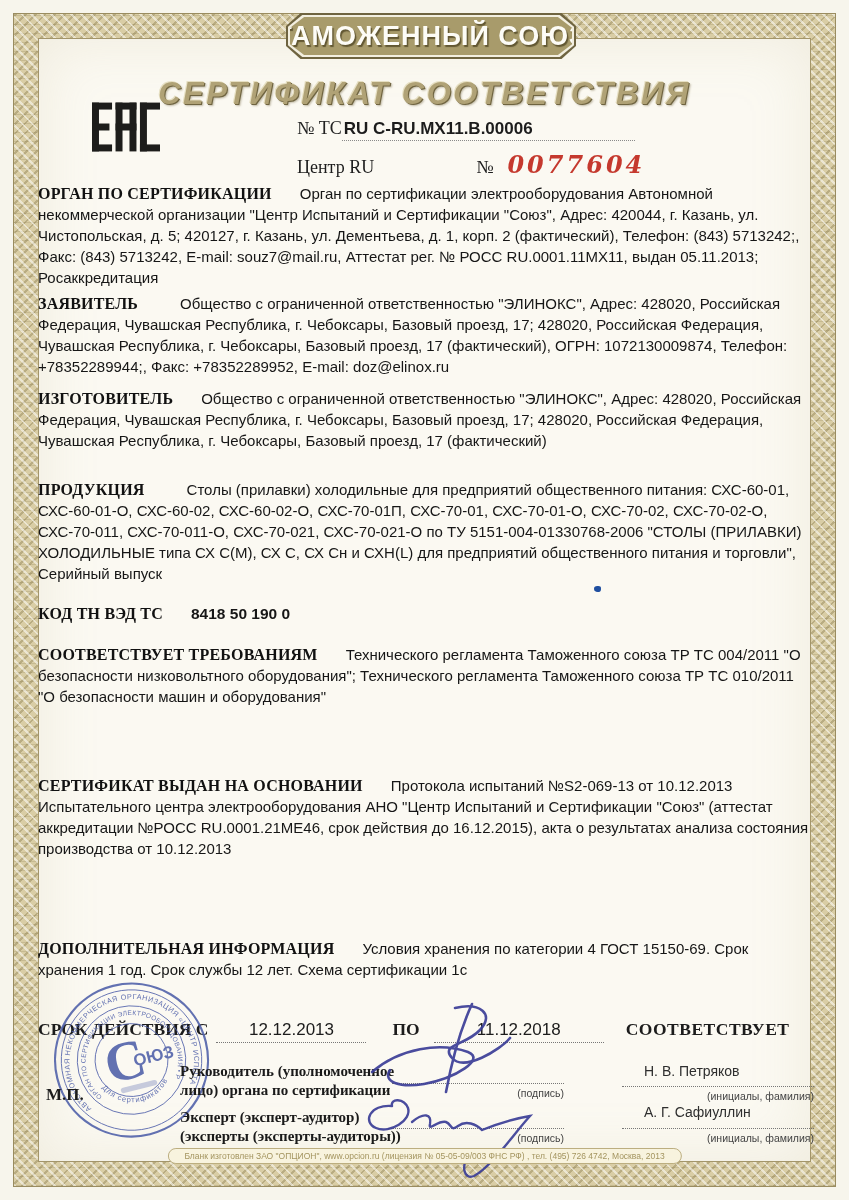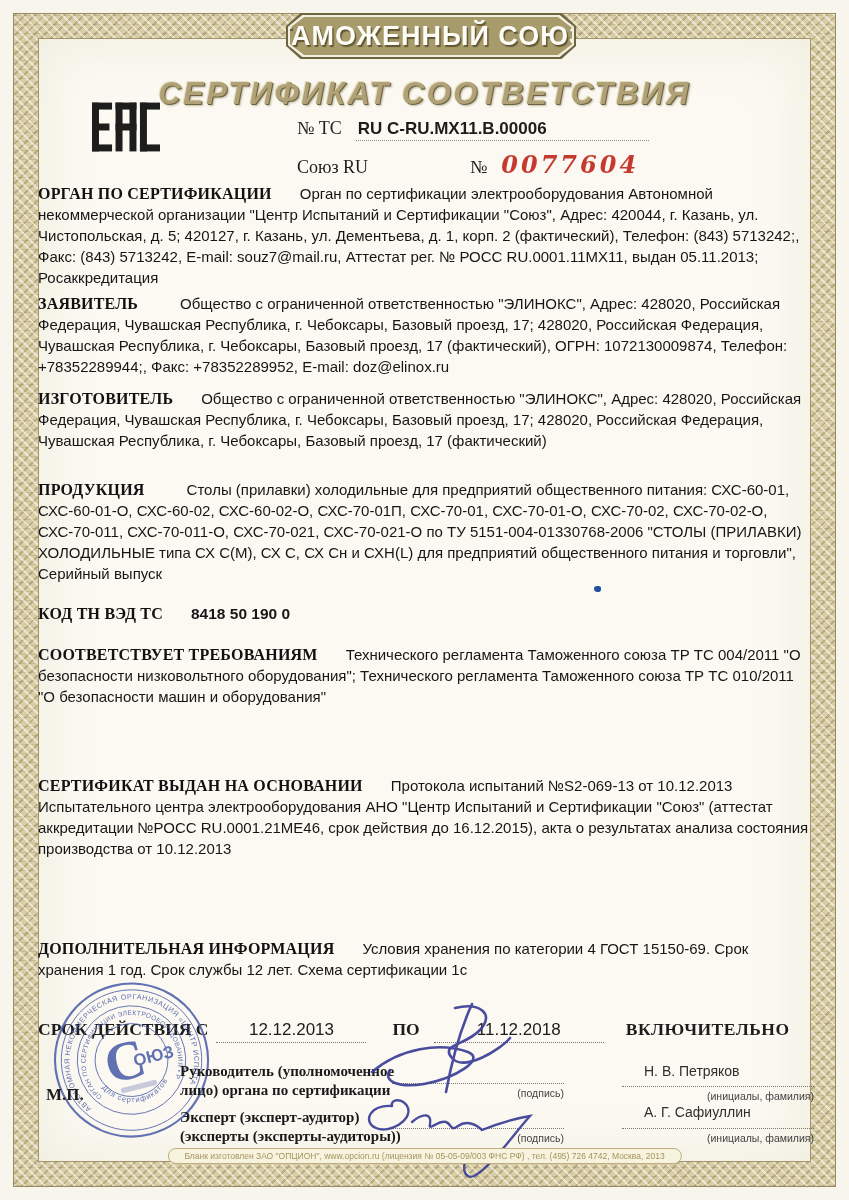--- a/index.html
+++ b/index.html
@@ -26,21 +26,21 @@
      text-shadow:1.5px 1.5px 1px rgba(60,50,20,.65);white-space:nowrap;}
   .doc-title{position:absolute;left:0;right:0;top:76px;text-align:center;
      font-size:31px;font-weight:bold;letter-spacing:2.5px;color:#b0a276;white-space:nowrap;
      text-shadow:1px 1px 0 #6f6440,-1px -1px 0 #e6dfc2, 2px 2px 2px rgba(110,98,60,.4);font-style:italic;}
   
   .eac{position:absolute;left:92px;top:101px;}
   
   .idblock{position:absolute;left:297px;top:118px;width:420px;}
   .idrow{display:flex;align-items:baseline;margin-bottom:9px;}
   .ser{font-family:"Liberation Serif",serif;font-size:18px;color:#222;}
-  .numval{font-size:17px;font-weight:bold;margin-left:14px;padding:0 6px 1px 2px;
+  .numval{font-size:17px;font-weight:bold;padding:0 6px 1px 2px;
      border-bottom:1px dotted #8a8a8a;min-width:285px;}
   .series-label{font-family:"Liberation Serif",serif;font-size:18px;}
   .series-no{font-family:"Liberation Serif",serif;font-size:18px;margin-left:102px;}
   .serialred{color:#c5392e;font-family:"DejaVu Serif",serif;font-weight:bold;
      font-size:24px;letter-spacing:3px;margin-left:14px;font-style:italic;}
   
   .section{position:absolute;left:38px;width:774px;font-size:15px;line-height:21px;color:#161616;}
   .section p{margin:0;}
   .lbl{font-family:"Liberation Serif",serif;font-weight:bold;font-size:16px;letter-spacing:.2px;color:#111;}
   .gap-s{padding-right:28px;}
@@ -109,21 +109,21 @@
   </div>
 
   <div class="doc-title">СЕРТИФИКАТ СООТВЕТСТВИЯ</div>
 
   <div class="idblock">
     <div class="idrow">
       <span class="ser">№ ТС</span>
       <span class="numval">RU C-RU.MX11.B.00006</span>
     </div>
     <div class="idrow">
-      <span class="series-label">Союз  RU</span>
+      <span class="series-label">Центр  RU</span>
       <span class="series-no">№</span>
       <span class="serialred">0077604</span>
     </div>
   </div>
 
   <div class="section" style="top:183px">
     <p><span class="lbl gap-s">ОРГАН ПО СЕРТИФИКАЦИИ</span><span>Орган по сертификации электрооборудования Автономной некоммерческой организации "Центр Испытаний и Сертификации "Союз",  Адрес: 420044, г. Казань, ул. Чистопольская, д. 5; 420127, г. Казань, ул. Дементьева, д. 1, корп. 2 (фактический),  Телефон: (843) 5713242;,  Факс: (843) 5713242,  E-mail: souz7@mail.ru,  Аттестат рег. № РОСС RU.0001.11МХ11,  выдан 05.11.2013; Росаккредитация</span></p>
   </div>
 
   <div class="section" style="top:293px">
@@ -152,21 +152,21 @@
 
   <div class="section" style="top:938px">
     <p><span class="lbl gap-s">ДОПОЛНИТЕЛЬНАЯ ИНФОРМАЦИЯ</span><span>Условия хранения по категории 4 ГОСТ 15150-69. Срок хранения 1 год. Срок службы 12 лет. Схема сертификации 1с</span></p>
   </div>
 
   <div class="validity">
     <span>СРОК ДЕЙСТВИЯ С</span>
     <span class="vdate v1">12.12.2013</span>
     <span class="vpo">ПО</span>
     <span class="vdate v2">11.12.2018</span>
-    <span class="vincl">ВКЛЮЧИТЕЛЬНО</span>
+    <span class="vincl">СООТВЕТСТВУЕТ</span>
   </div>
 
   <div class="stamp">
     <svg width="160" height="160" viewBox="0 0 180 180">
       <defs>
         <path id="arcOuter" d="M 33 132 A 70 70 0 1 1 147 132" fill="none"></path>
         <path id="arcInner" d="M 48 122 A 52 52 0 1 1 132 122" fill="none"></path>
         <path id="arcBottom" d="M 50 112 A 44 44 0 0 0 130 112" fill="none"></path>
       </defs>
       <g stroke="#4e5fa9" fill="none">

